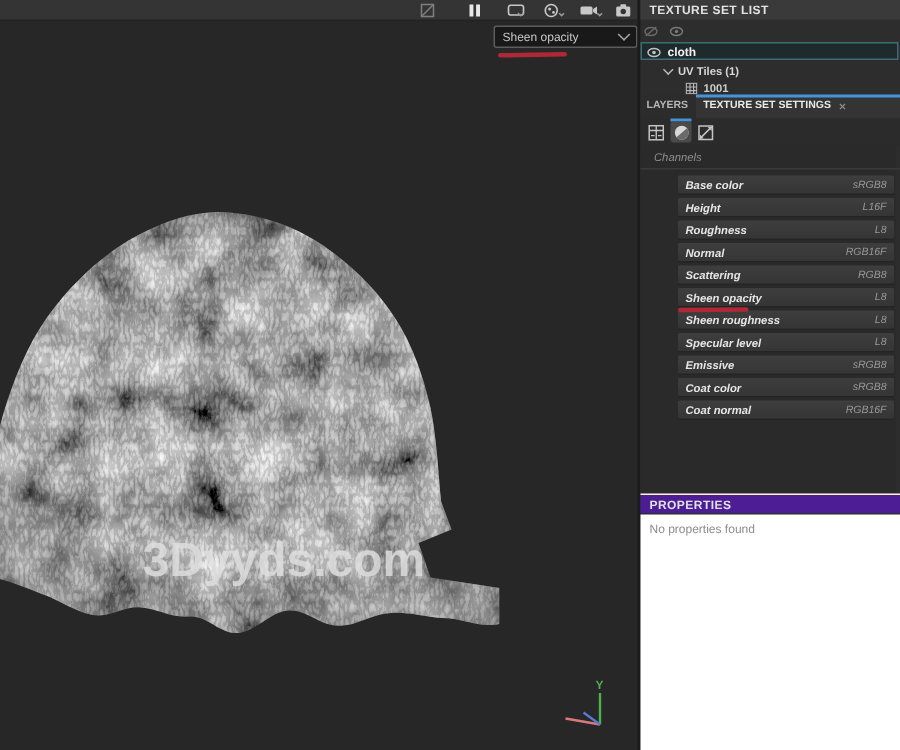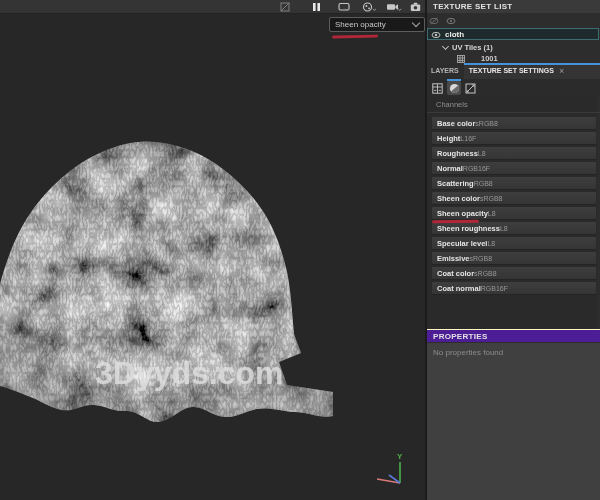--- a/index.html
+++ b/index.html
@@ -33,54 +33,54 @@
           font-size:8px;font-weight:bold;color:#e2e2e2;line-height:13px;
           padding-left:6px;box-sizing:border-box;letter-spacing:0.3px;}
   #tsl-header{top:0;}
   .ghost-icons{position:absolute;left:2px;top:17px;display:flex;gap:7px;}
   #cloth-row{position:absolute;left:0px;top:28px;width:172px;height:12px;
              border:1px solid #3e6d74;background:#1f2a2c;display:flex;align-items:flex-end;
              box-sizing:border-box;padding-left:3px;gap:4px;}
   #cloth-row .lbl{font-size:8px;font-weight:bold;color:#f0f0f0;}
   #uv-row{position:absolute;left:16px;top:42px;height:11px;display:flex;align-items:center;gap:4px;}
   #uv-row .lbl{font-size:7.5px;font-weight:bold;color:#d6d6d6;}
-  #tile-row{position:absolute;left:30px;top:53px;height:11px;display:flex;align-items:center;gap:16px;}
+  #tile-row{position:absolute;left:30px;top:53px;height:11px;display:flex;align-items:center;gap:4px;}
   #tile-row .lbl{font-size:7.5px;font-weight:bold;color:#cccccc;}
   .tree-chev{width:4px;height:4px;border-right:1px solid #bbb;border-bottom:1px solid #bbb;
              transform:rotate(45deg);margin-top:-2px;}
   
   #tabbar{position:absolute;left:0;top:63px;width:173px;height:16px;background:#2c2c2c;
           display:flex;align-items:center;}
   #tab-layers{padding:0 5px 0 4px;font-size:7px;font-weight:bold;color:#b5b5b5;height:16px;line-height:16px;}
   #tab-settings{position:relative;height:16px;line-height:16px;background:#343434;
                 padding:0 4px 0 5px;display:flex;align-items:center;gap:5px;flex:1;}
   #tab-settings .tlabel{font-size:7px;font-weight:bold;color:#e8e8e8;}
   #tab-settings .tclose{font-size:9px;color:#9a9a9a;line-height:16px;}
   #tab-blue{position:absolute;left:0;top:0;width:100%;height:2px;background:#4593d8;}
   
   #set-icons{position:absolute;left:0;top:79px;width:173px;height:18px;background:#2b2b2b;}
   .set-btn{position:absolute;top:2px;width:14px;height:14px;display:flex;align-items:center;
            justify-content:center;border-radius:2px;}
   .set-btn.sel{background:#4a4a4a;}
   .sel-blue{position:absolute;left:20px;top:0;width:14px;height:2px;background:#4593d8;}
   
-  #channels-section{position:absolute;left:0;top:97px;width:170px;height:232px;background:#2a2a2a;}
+  #channels-section{position:absolute;left:0;top:97px;width:170px;height:232px;background:#2a2a2a;font-style:italic;}
   #channels-label{position:absolute;left:9px;top:3px;font-size:7.5px;color:#8f8f8f;}
   #channels-divider{position:absolute;left:0;top:15px;width:173px;height:1px;background:#3a3a3a;}
   #chrows{position:absolute;left:5px;top:20px;width:164px;}
   .chrow{position:relative;height:12px;margin-bottom:3px;border-radius:1px;
          background:linear-gradient(#3e3e3e,#353535);box-shadow:0 1px 0 #242424;
-         display:flex;align-items:center;
-         box-sizing:border-box;padding:0 5px;}
+         display:flex;align-items:center;justify-content:space-between;
+         box-sizing:border-box;padding:0 5px;margin-left:20px;}
   .chlabel{font-size:7.5px;font-weight:bold;color:#e6e6e6;white-space:nowrap;}
   .chfmt{font-size:7px;color:#989898;white-space:nowrap;}
   #sheen-underline{left:0px;top:13px;width:47px;height:3px;transform:rotate(-0.5deg);z-index:3;}
   
   #props-header{top:329px;background:#4c1d95;border-top:1px solid #fef9c3;}
-  #props-body{position:absolute;left:0;top:343px;width:173px;height:157px;background:#404040;}
+  #props-body{position:absolute;left:0;top:343px;width:173px;height:157px;background:#ffffff;}
   #props-empty{position:absolute;left:6px;top:5px;font-size:8px;color:#8d8d8d;}
   svg{display:block;}
 </style>
 </head>
 <body>
 
 <div id="app">
 
   <div id="viewport">
     <svg id="cloth-svg" width="425" height="500" viewBox="0 0 425 500">
@@ -281,24 +281,20 @@
         </div>
         <div class="chrow">
           <span class="chlabel">Normal</span>
           <span class="chfmt">RGB16F</span>
         </div>
         <div class="chrow">
           <span class="chlabel">Scattering</span>
           <span class="chfmt">RGB8</span>
         </div>
         <div class="chrow">
-          <span class="chlabel">Sheen color</span>
-          <span class="chfmt">sRGB8</span>
-        </div>
-        <div class="chrow">
           <span class="chlabel">Sheen opacity</span>
           <span class="chfmt">L8</span>
           <div id="sheen-underline" class="red-line"></div>
         </div>
         <div class="chrow">
           <span class="chlabel">Sheen roughness</span>
           <span class="chfmt">L8</span>
         </div>
         <div class="chrow">
           <span class="chlabel">Specular level</span>

